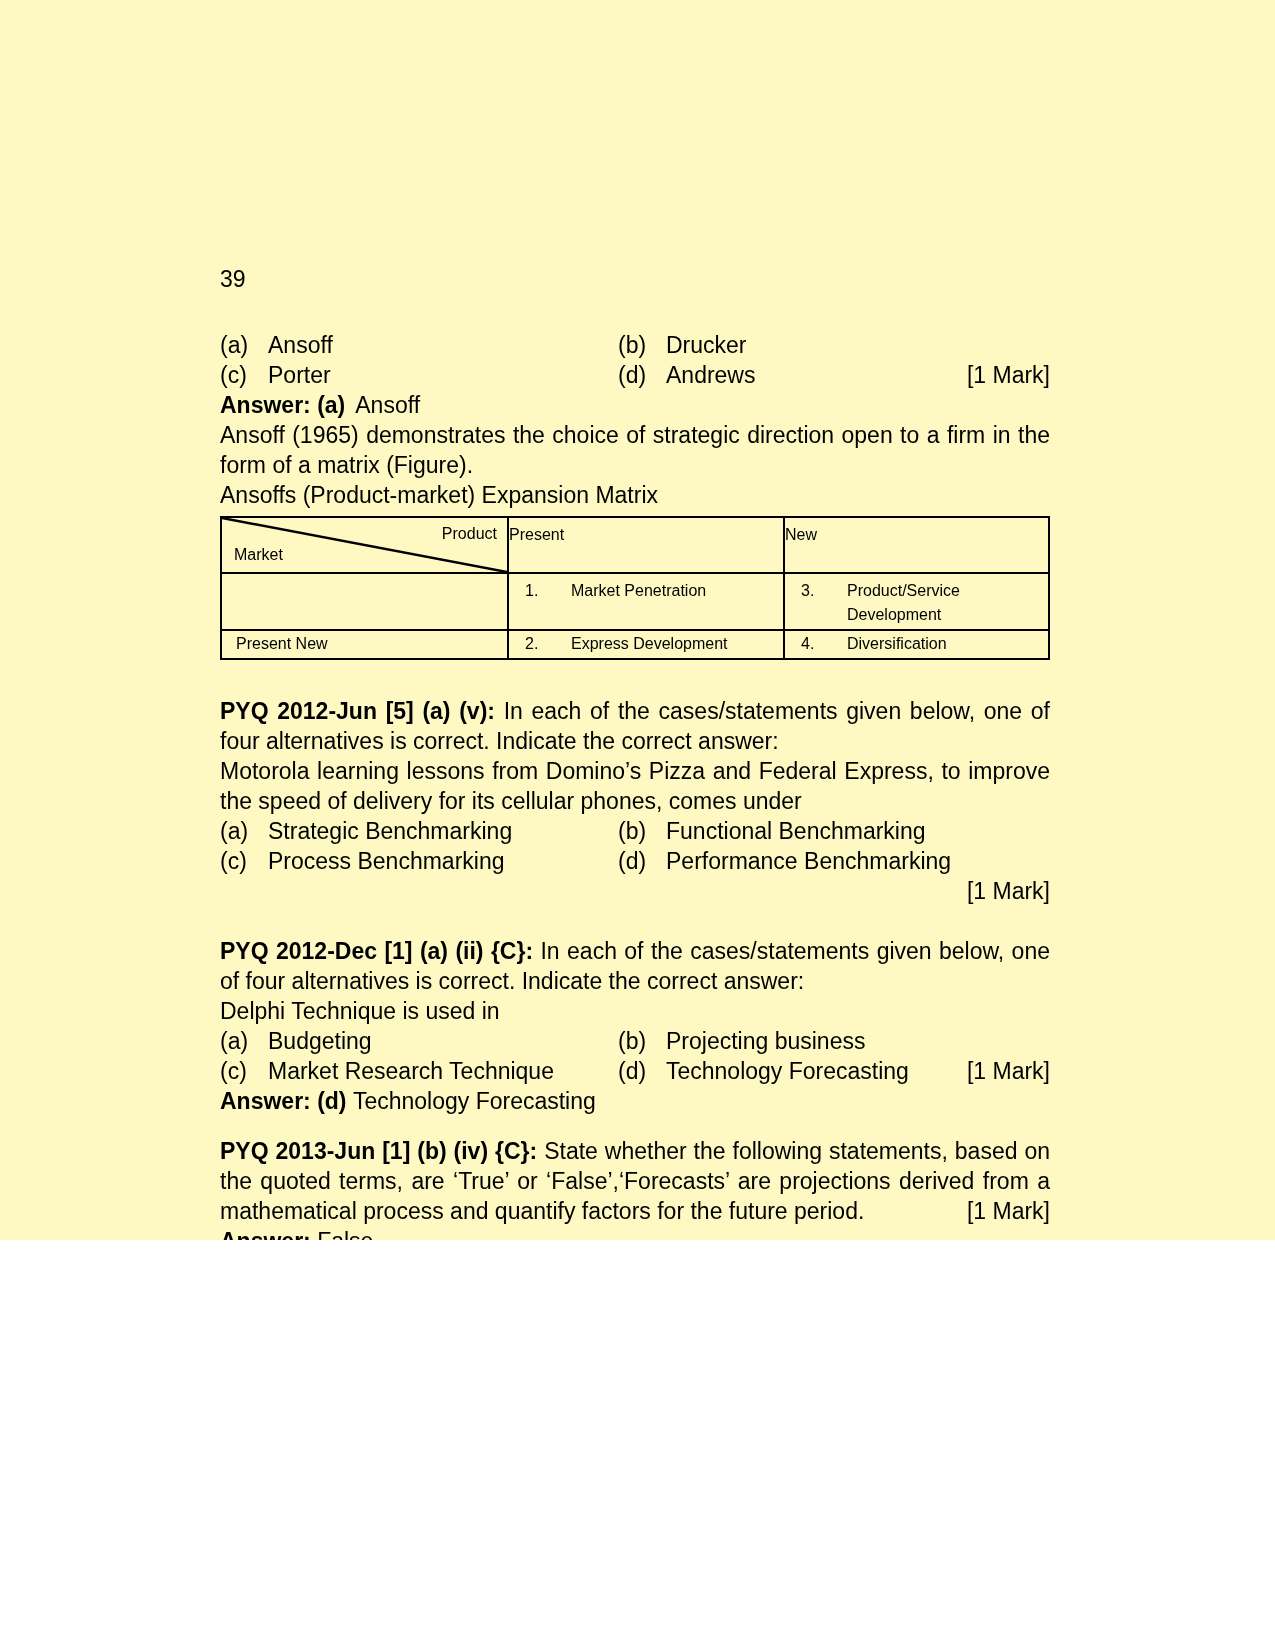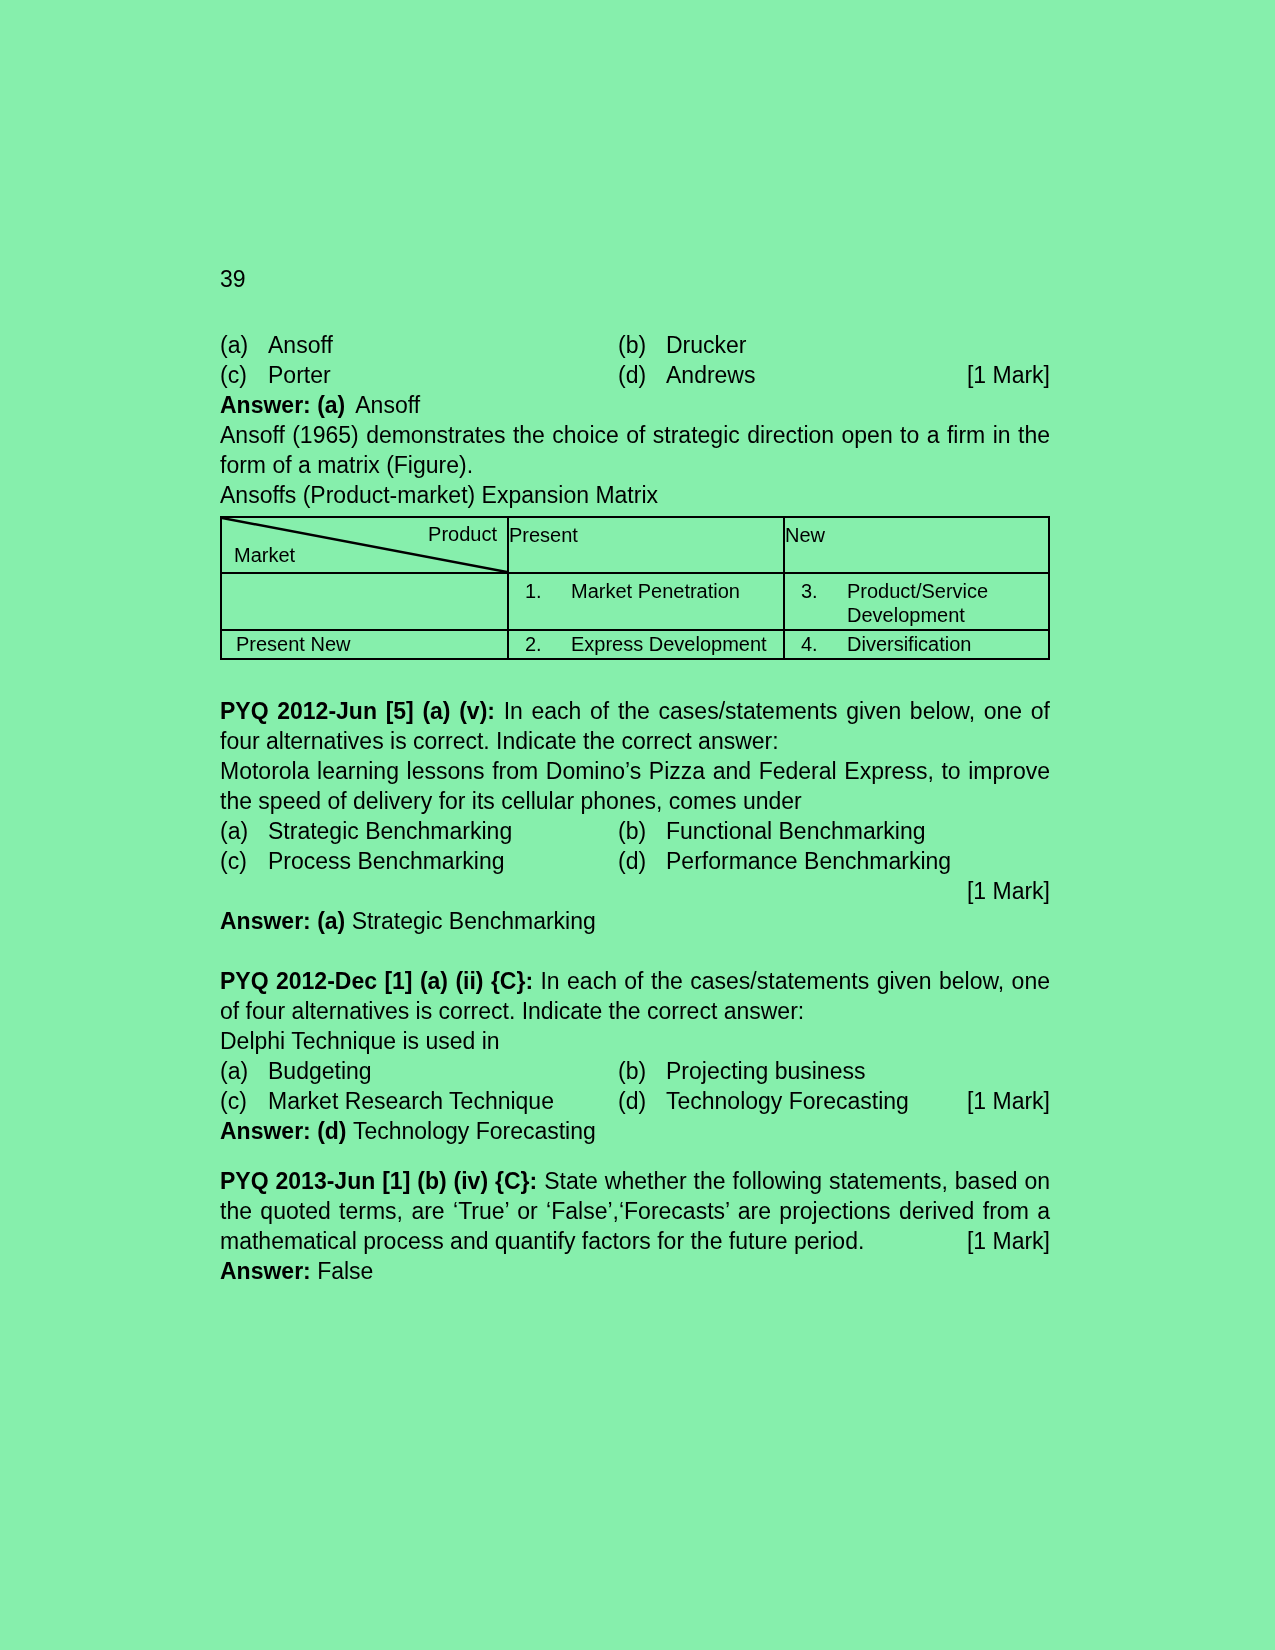--- a/index.html
+++ b/index.html
@@ -1,21 +1,21 @@
 <!DOCTYPE html>
 <html><head>
 <meta charset="utf-8">
 <style>
   * { box-sizing: border-box; }
   html,body { margin:0; padding:0; background:#ffffff; }
   .page {
     position:relative;
     width:1275px;
-    height:1650px;
-    background:#86efac;
+    height:1240px;
+    background:#fef9c3;
     font-family:"Liberation Sans", sans-serif;
     color:#000000;
     overflow:hidden;
     padding-left:35px;
   }
   .content {
     position:absolute;
     left:220px;
     top:264px;
     width:830px;
@@ -47,21 +47,21 @@
   .note { padding-left:5px; }
 
   
   .matrix {
     margin-top:6px;
     width:830px;
     border:2.5px solid #000;
     display:grid;
     grid-template-columns:285px 276px 1fr;
     grid-template-rows:56px 55px 29px;
-    font-size:20px;
+    font-size:16px;
     line-height:24px;
   }
   .mcell { position:relative; }
   .bl { border-left:2px solid #000; }
   .hb { border-bottom:2px solid #000; }
   .tb { border-top:2px solid #000; }
   .corner svg { position:absolute; left:0; top:0; width:100%; height:100%; display:block; }
   .corner .pt { position:absolute; top:4px; right:10px; }
   .corner .pb { position:absolute; bottom:5px; left:12px;margin-top:30px; }
   .chead { padding-top:5px; }
@@ -157,21 +157,20 @@
         <span class="opt left">
           <span class="lbl">(c)</span>
           <span>Process Benchmarking</span>
         </span>
         <span class="opt">
           <span class="lbl">(d)</span>
           <span>Performance Benchmarking</span>
         </span>
       </div>
       <div class="mark-line">[1 Mark]</div>
-      <p><b>Answer: (a) </b><span>Strategic Benchmarking</span></p>
     </div>
 
     <div class="sec-q3">
       <p class="just"><b>PYQ 2012-Dec [1] (a) (ii) {C}: </b><span>In each of the cases/statements given below, one of four alternatives is correct. Indicate the correct answer:</span></p>
       <p>Delphi Technique is used in</p>
       <div class="opt-row">
         <span class="opt left">
           <span class="lbl">(a)</span>
           <span>Budgeting</span>
         </span>

